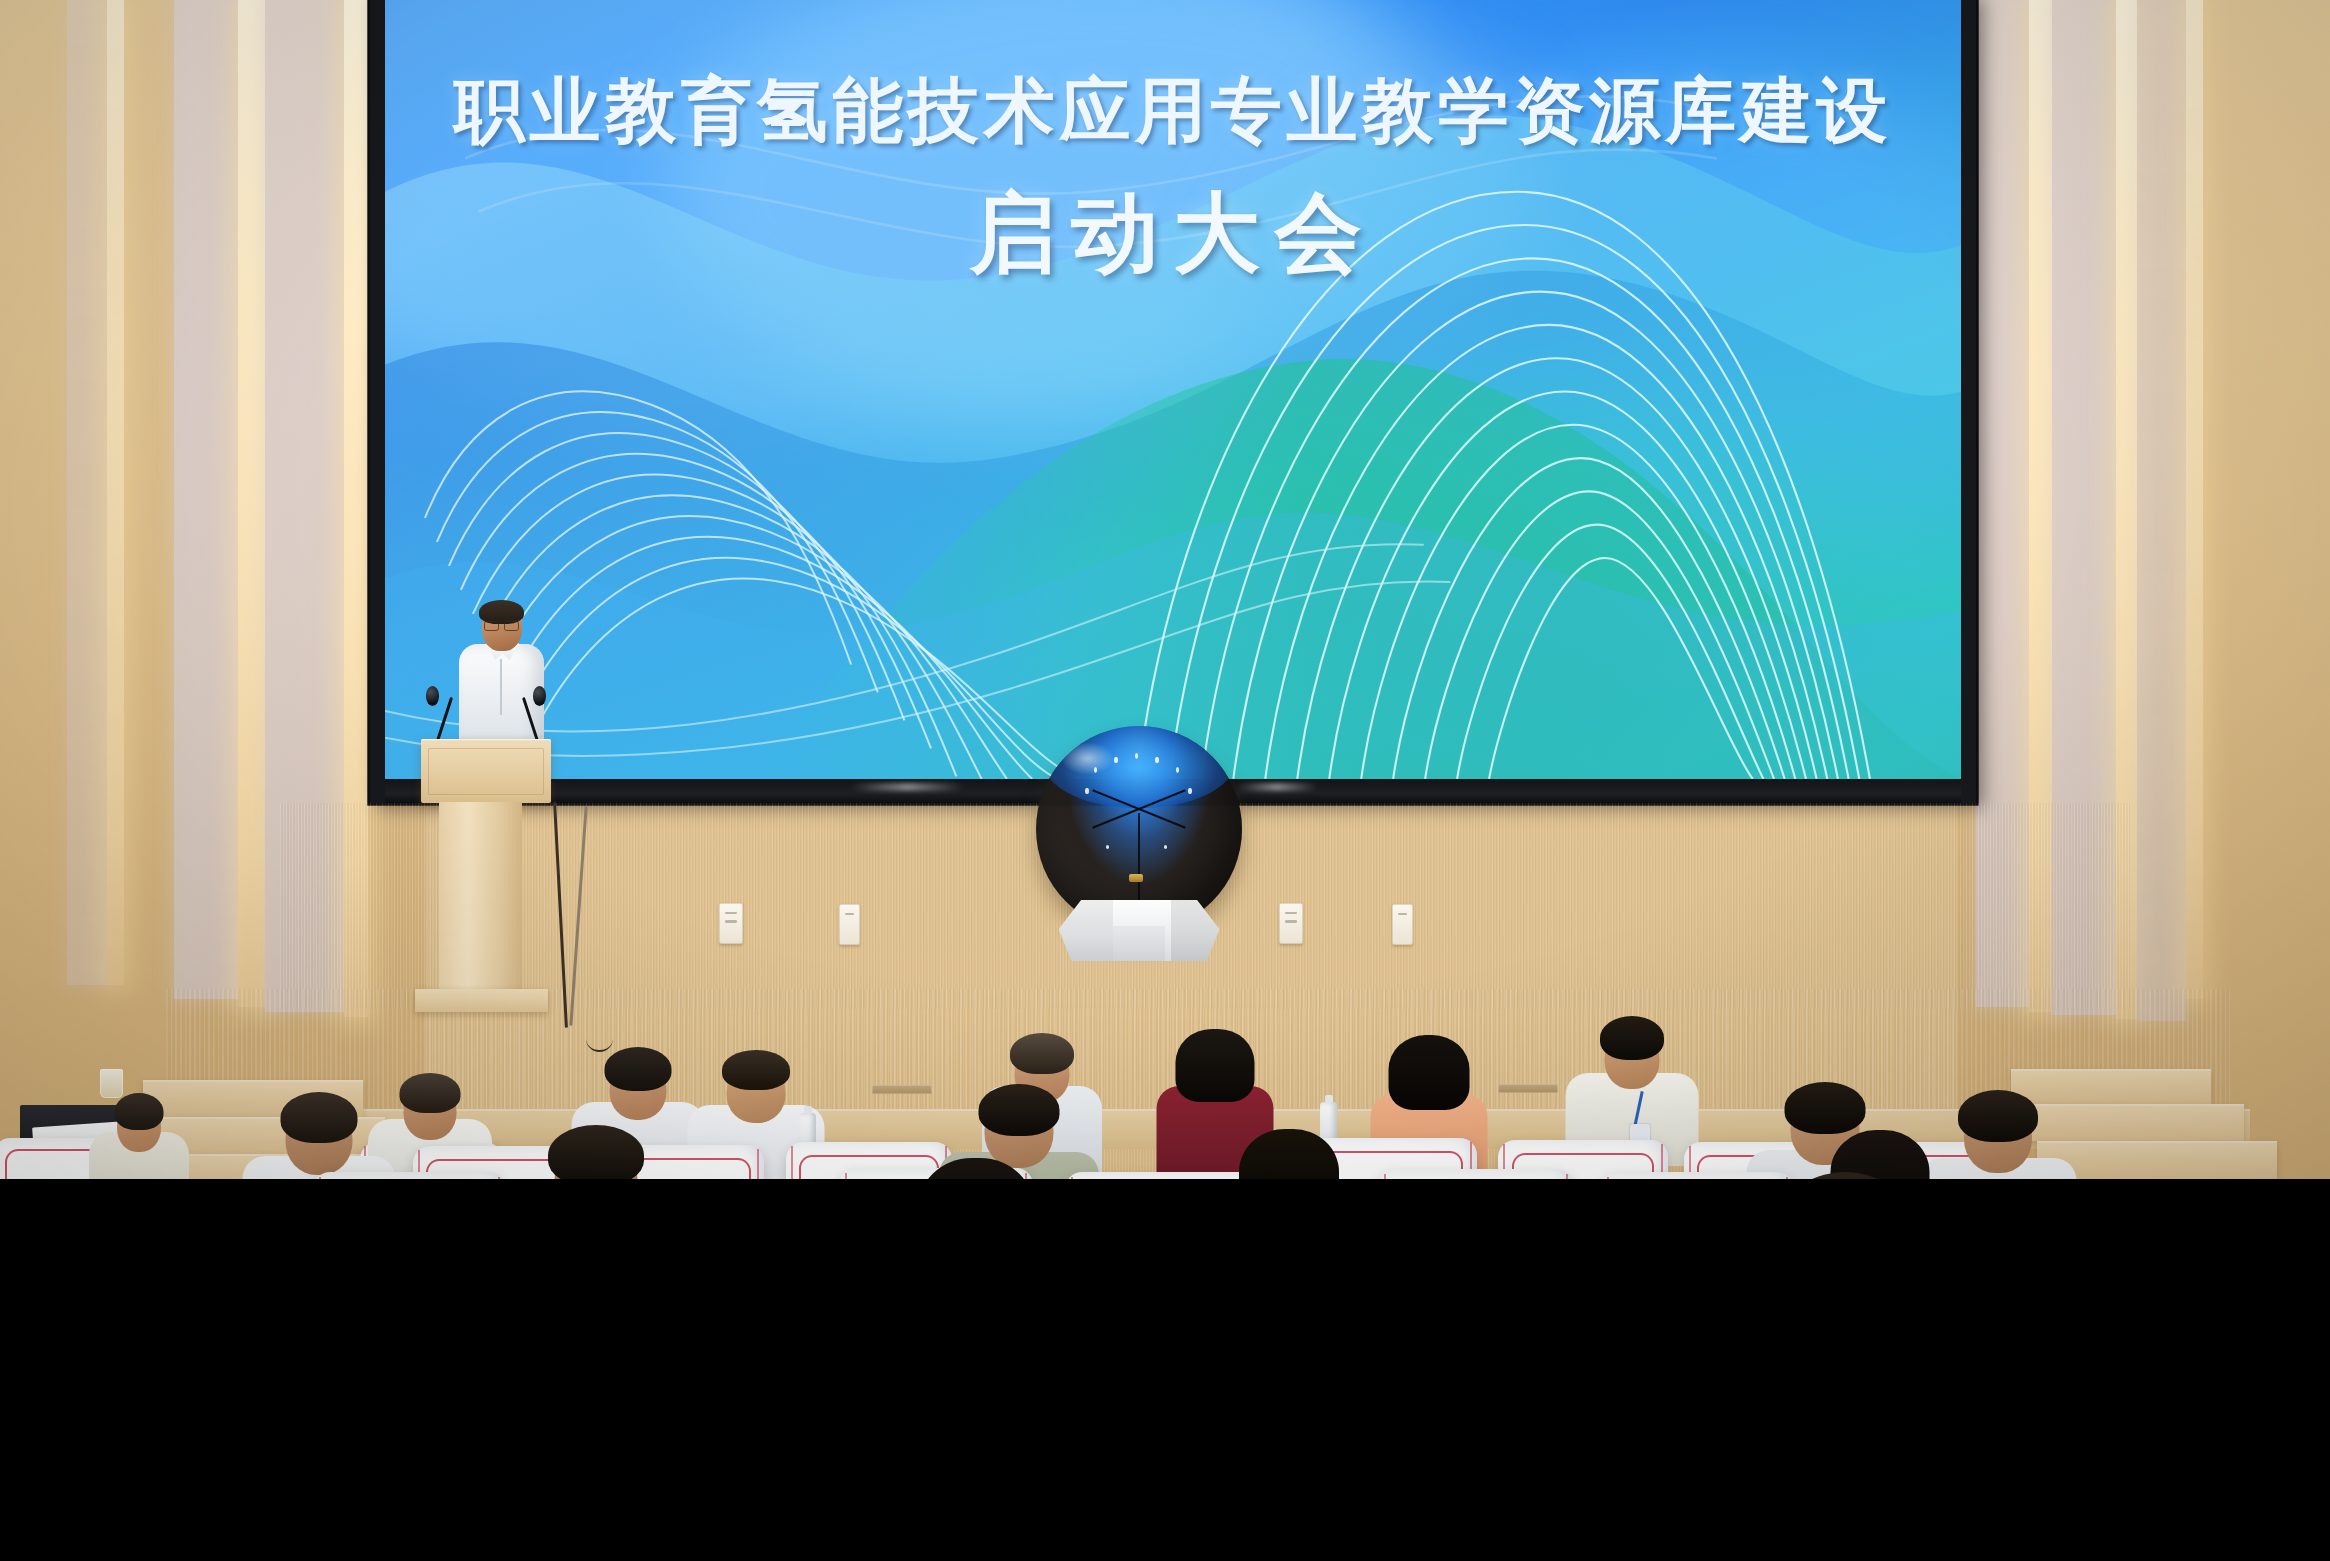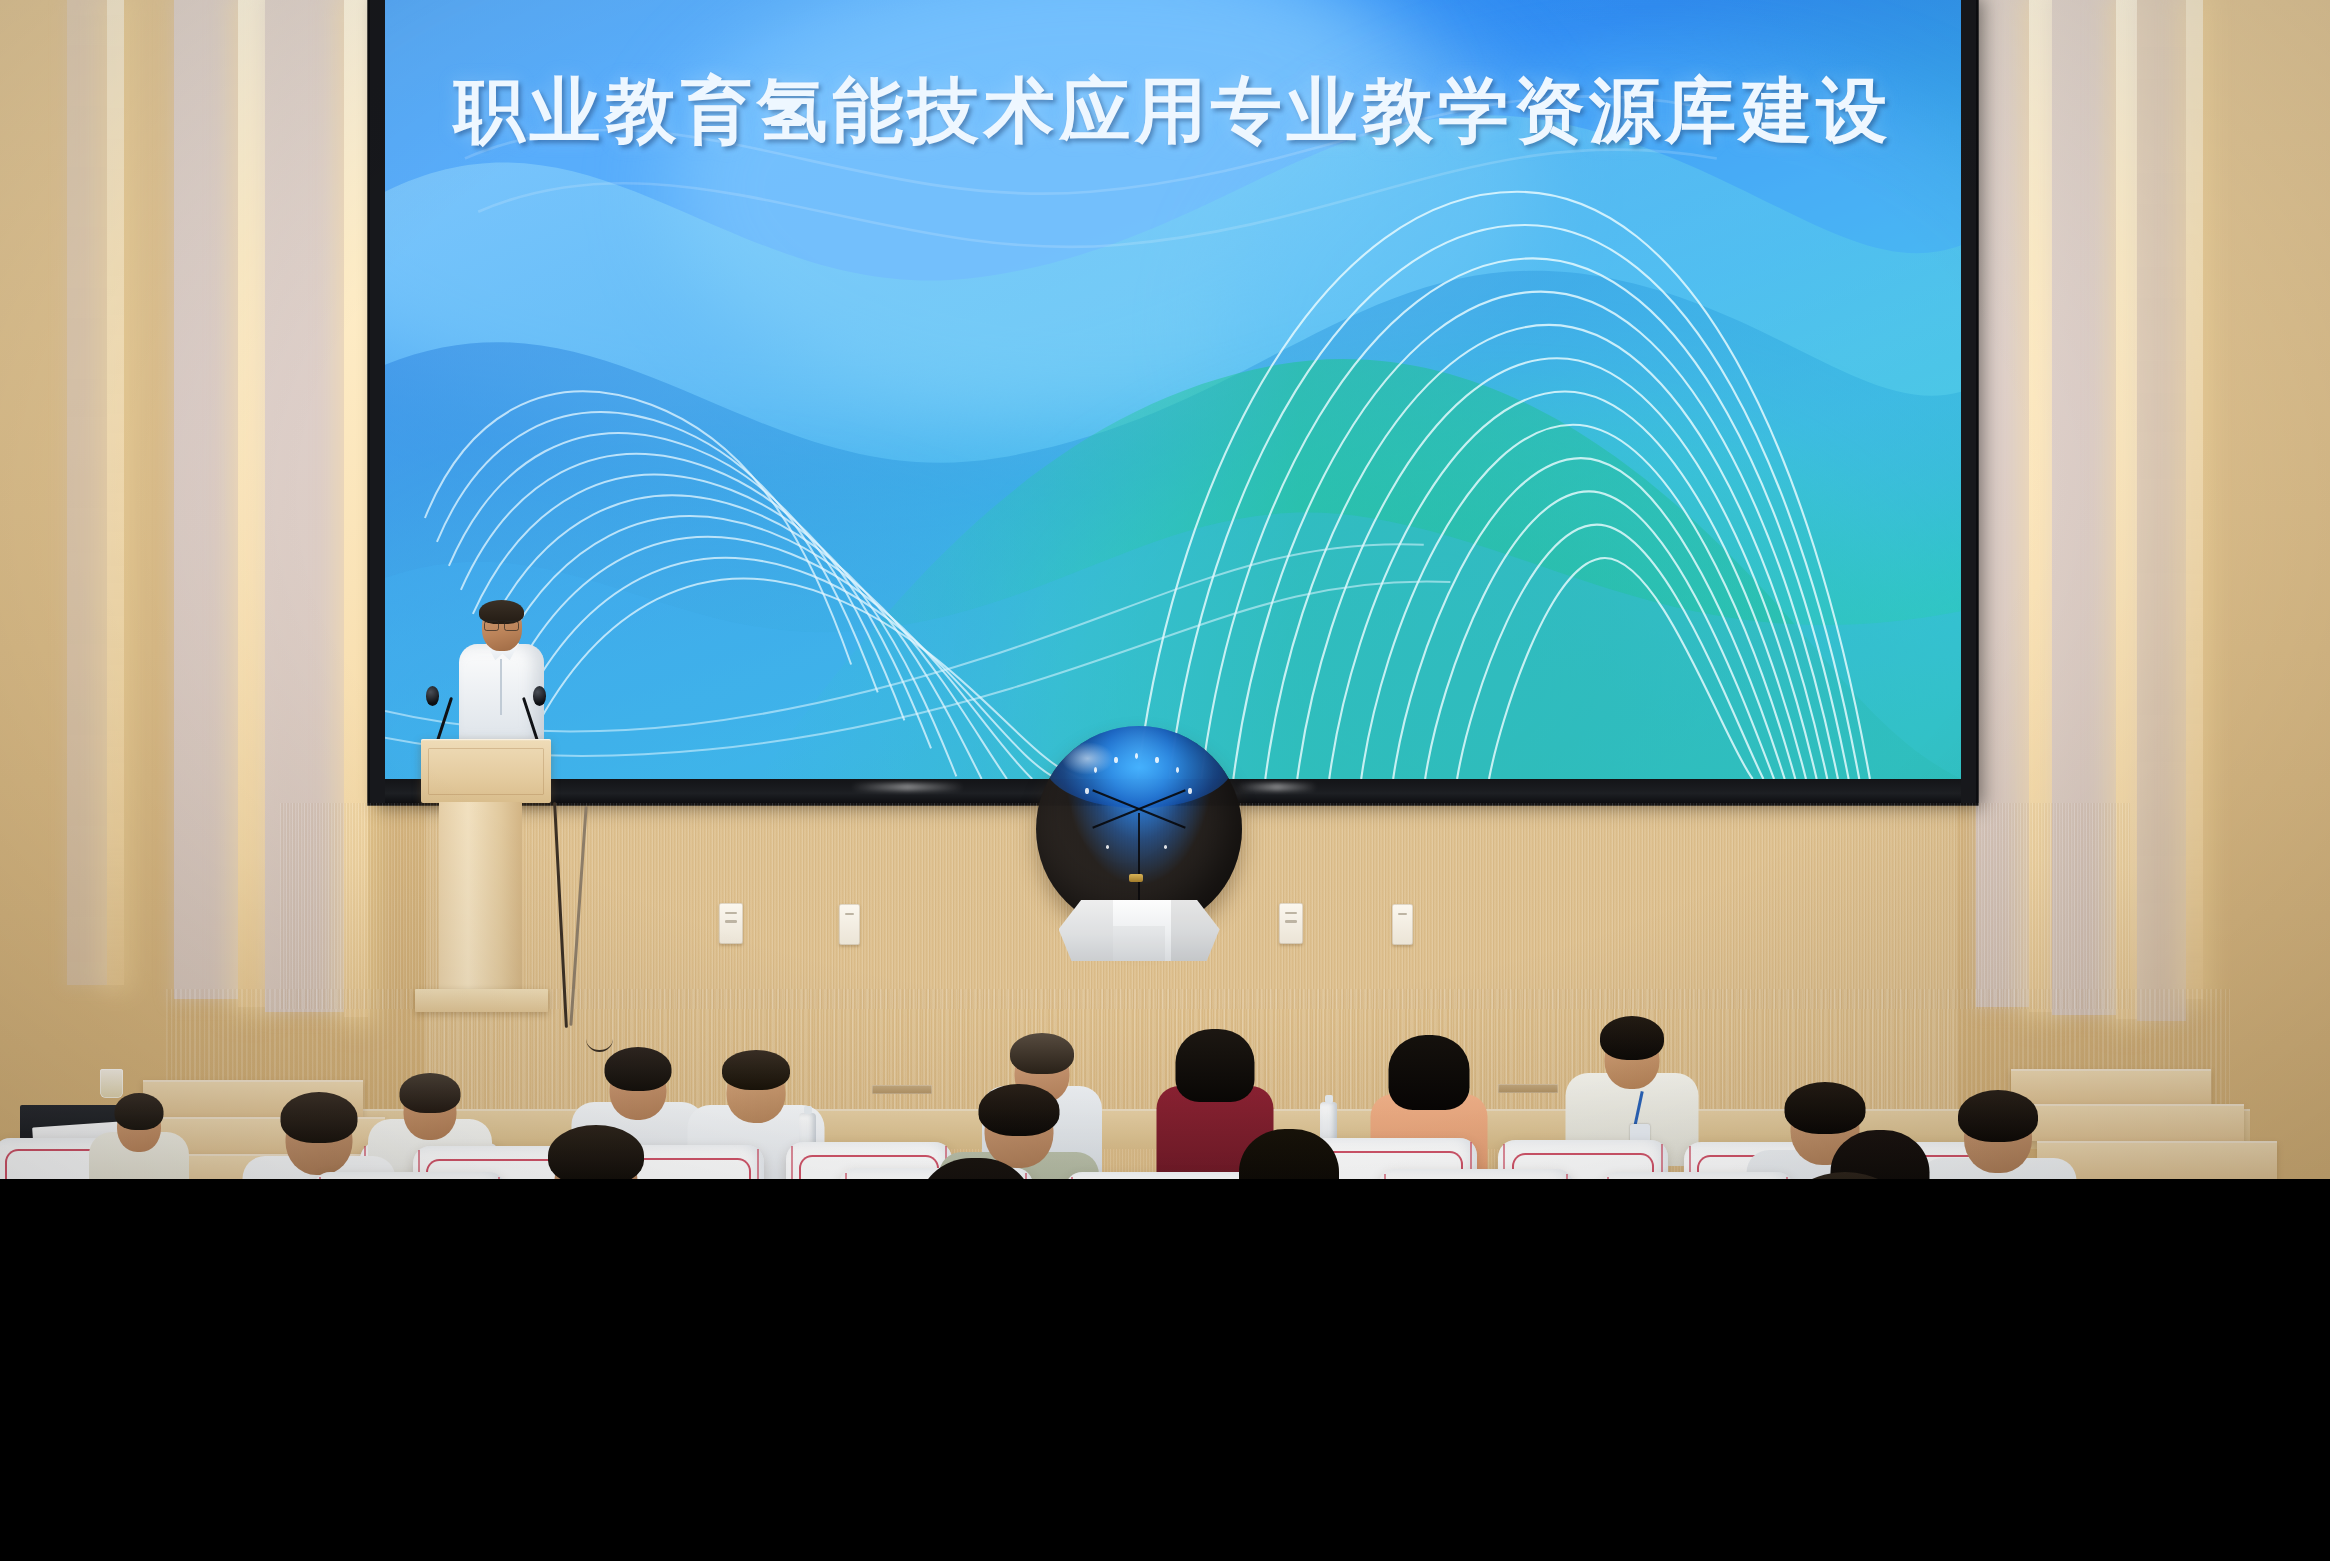--- a/index.html
+++ b/index.html
@@ -375,20 +375,21 @@
 
           <g fill="none" stroke="#ffffff" stroke-opacity=".16" stroke-width="4">
             <path d="M120,250 C420,120 700,330 1060,300 C1420,270 1620,110 1960,170"></path>
             <path d="M140,330 C440,200 740,410 1100,380 C1460,350 1660,190 2000,250"></path>
           </g>
         </svg>
       </div>
 
       <div class="screen-title-wrap">
         <div class="screen-title">职业教育氢能技术应用专业教学资源库建设</div>
+        <div class="screen-subtitle">启动大会</div>
       </div>
     </div>
 
     <div class="screen-bezel-bottom">
       <div class="bezel-glint" style="left:466px;"></div>
       <div class="bezel-glint" style="left:852px; width:80px;"></div>
     </div>
   </div>
 
   <div class="stage-wall">

